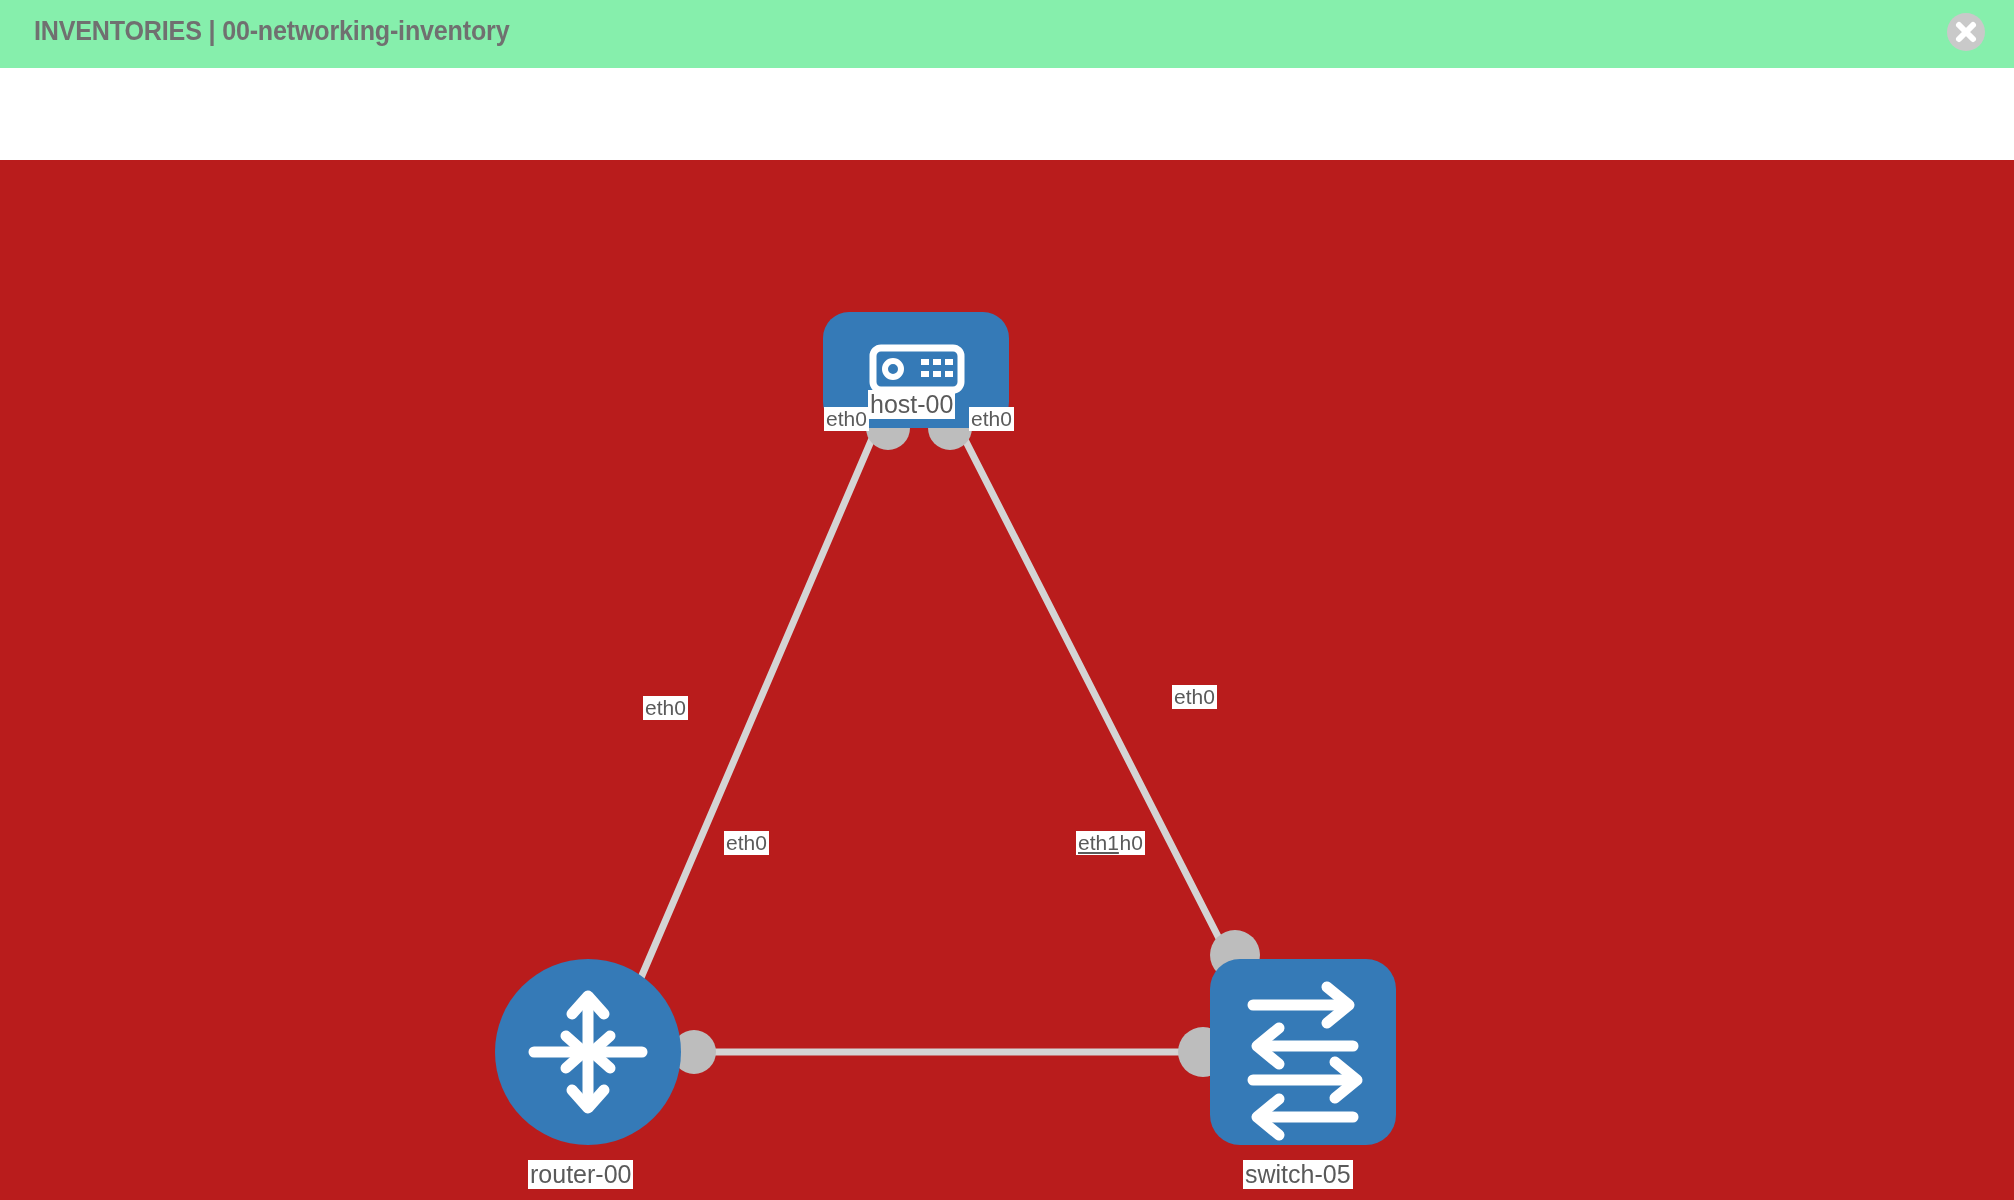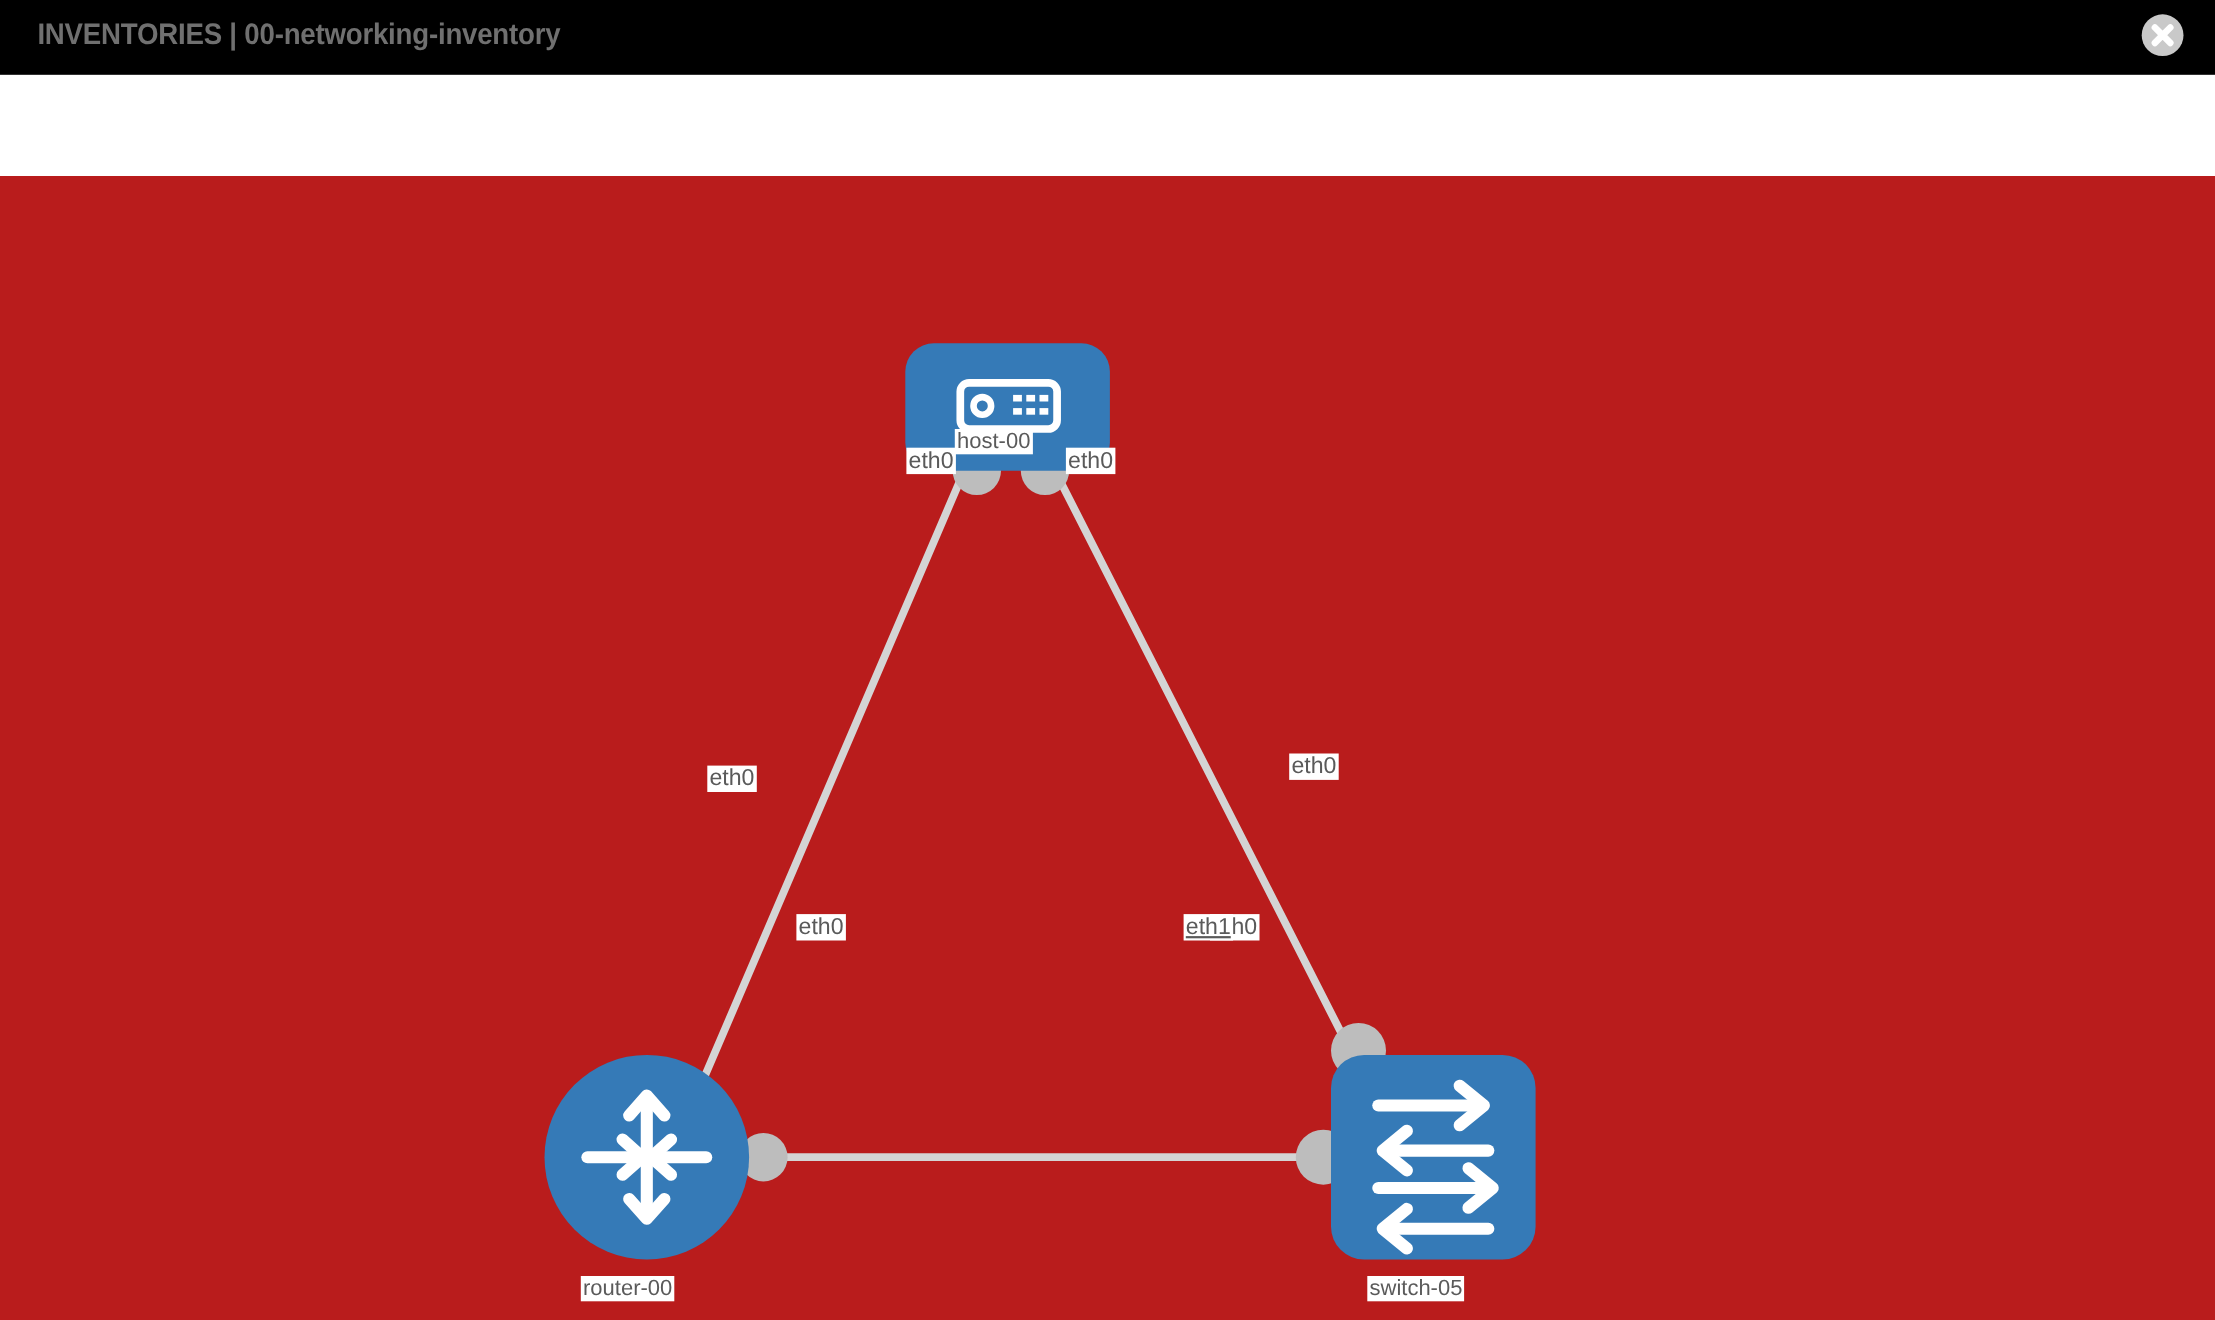--- a/index.html
+++ b/index.html
@@ -7,21 +7,21 @@
     width:2014px;height:1200px;overflow:hidden;
     background:#f4f4f4;
     font-family:"Liberation Sans", sans-serif;
     -webkit-font-smoothing:antialiased;
   }
   #app{position:relative;width:2014px;height:1200px;background:#ffffff;}
 
   
   .header{
     position:absolute;left:0;top:0;width:2014px;height:68px;
-    background:#000000;box-sizing:border-box;
+    background:#86efac;box-sizing:border-box;
   }
   .header-title{
     position:absolute;left:34px;top:16px;
     font-size:27px;font-weight:bold;color:#707070;
     letter-spacing:-0.2px;
     font-family:"Liberation Sans", sans-serif;
     white-space:nowrap;
     transform:scaleX(0.93);transform-origin:left center;
   }
   .close-btn{
@@ -81,21 +81,21 @@
   .topo-svg{position:absolute;left:0;top:0;width:2014px;height:1040px;}
 
   .edge-line{stroke:#d4d4d4;stroke-width:7;stroke-linecap:round;fill:none;}
   .nub{fill:#bdbdbd;}
 
   .node-label{
     position:absolute;background:#ffffff;color:#5a5a5a;
     font-family:"Liberation Sans", sans-serif;
     white-space:nowrap;padding:0 2px;
   }
-  .lbl-node{font-size:20px;}
+  .lbl-node{font-size:25px;}
   .lbl-iface{font-size:21px;}
 
   
   .zoom-panel{
     position:absolute;left:1622px;top:1082px;width:392px;height:118px;
     background:#ffffff;border:1px solid #c9c9c9;border-right:0;border-bottom:0;
     box-sizing:border-box;
   }
   .zoom-pct{
     position:absolute;left:0;right:0;top:10px;text-align:center;

